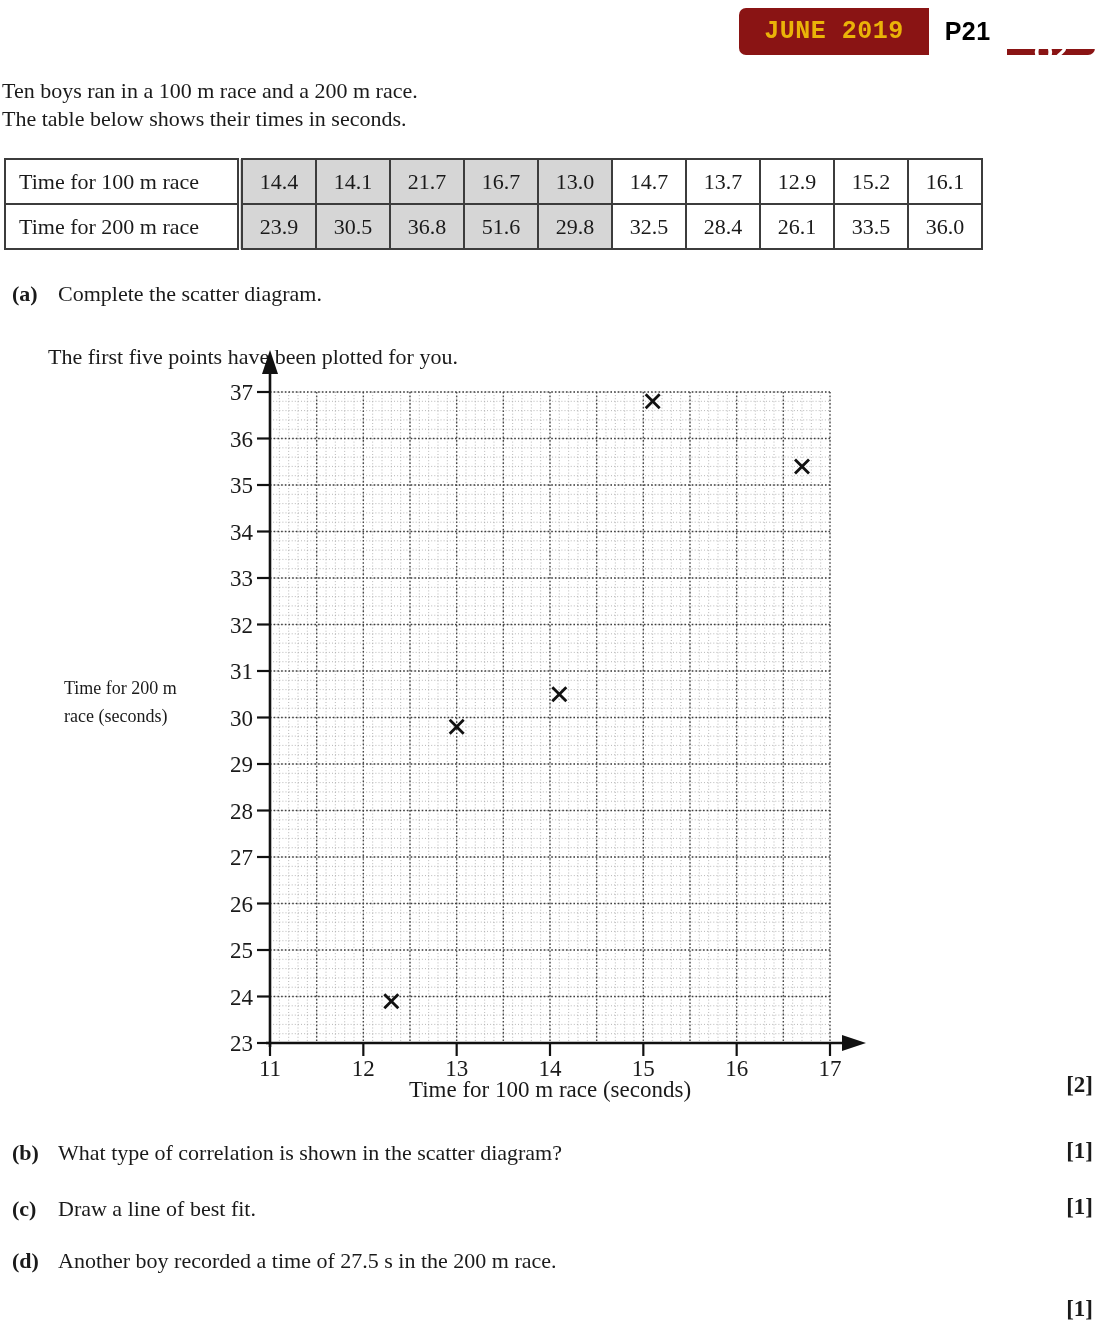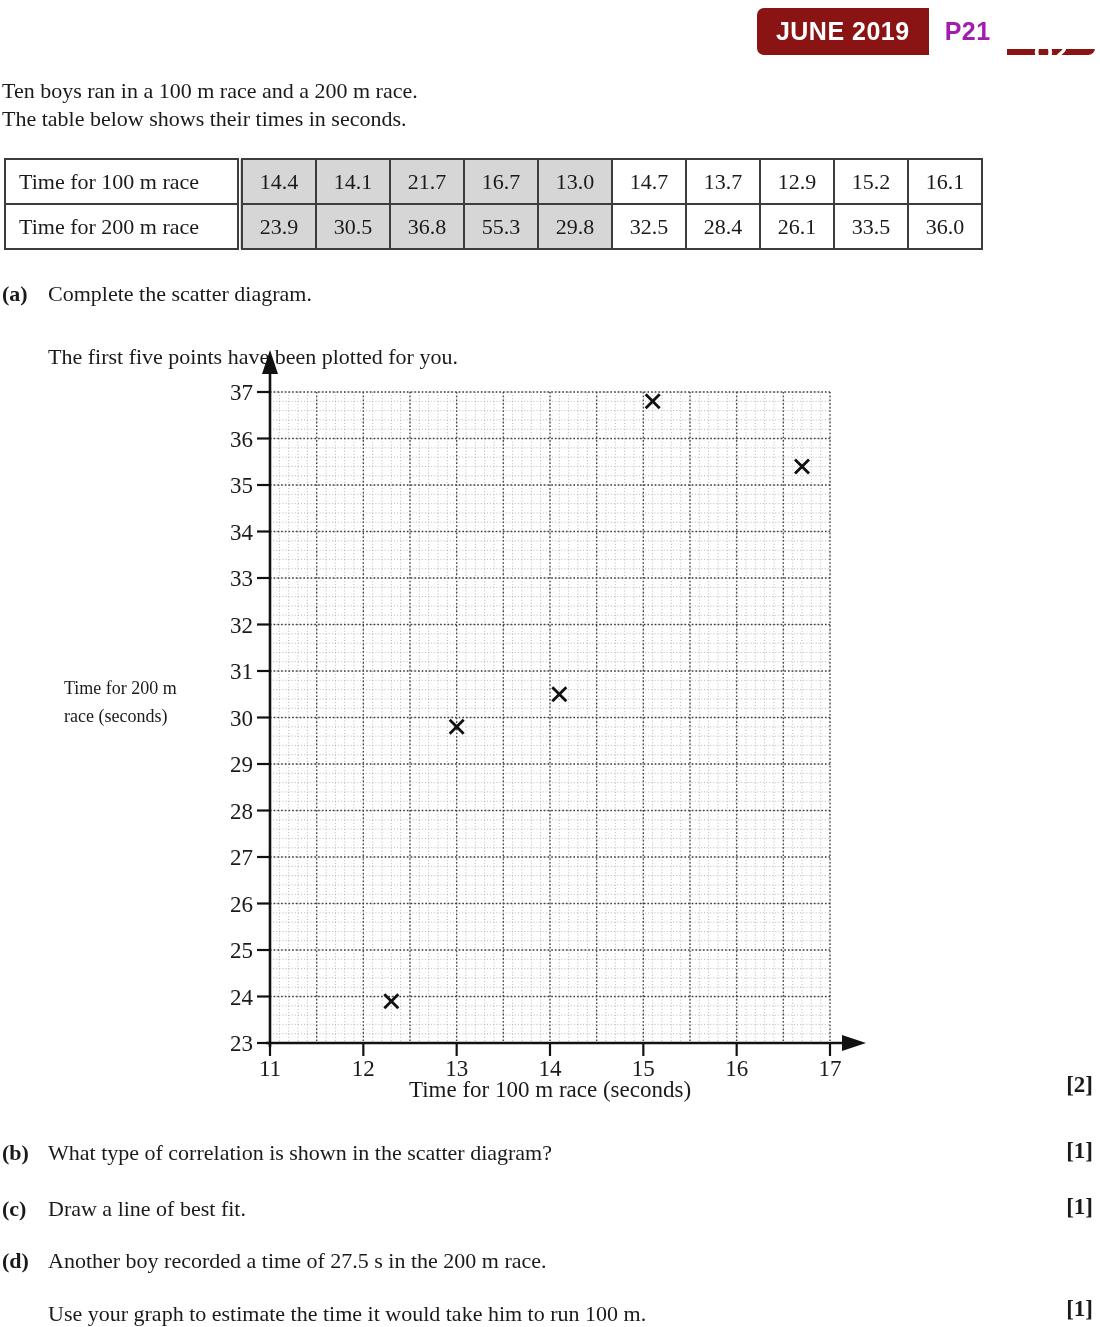--- a/index.html
+++ b/index.html
@@ -15,27 +15,27 @@
 
   
   #badge{
     top:8px;right:5px;height:47px;
     display:flex;align-items:stretch;
     border-radius:7px;overflow:hidden;
     font-family:"Liberation Sans", sans-serif;
     font-weight:bold;font-size:25px;letter-spacing:.5px;
   }
   #badge .seg{display:flex;align-items:center;}
-  .seg-session{color:#ffffff;padding:0 19px;}
-  .seg-paper{background:#fff;color:#a21caf;padding:0 16px;}
+  .seg-session{color:#eab308;padding:0 25px;font-family:Liberation Mono, monospace;}
+  .seg-paper{background:#fff;color:#000000;padding:0 16px;}
   .seg-question{color:#fff;padding:0 27px;margin-top:41px;}
 
   
   .doc-text{font-size:22px;line-height:28px;}
-  .part-row{position:absolute;left:2px;}
+  .part-row{position:absolute;left:12px;}
   .part-row .plabel{display:inline-block;width:46px;font-weight:bold;}
   .indent{position:absolute;left:48px;}
   .mark{
     position:absolute;right:7px;
     font-weight:bold;font-size:23px;
   }
 
   
   #times-table{
     position:absolute;left:4px;top:158px;
@@ -96,21 +96,21 @@
           <td>13.7</td>
           <td>12.9</td>
           <td>15.2</td>
           <td>16.1</td>
         </tr>
         <tr>
           <th>Time for 200 m race</th>
           <td class="shaded">23.9</td>
           <td class="shaded">30.5</td>
           <td class="shaded">36.8</td>
-          <td class="shaded">55.3</td>
+          <td class="shaded">51.6</td>
           <td class="shaded">29.8</td>
           <td>32.5</td>
           <td>28.4</td>
           <td>26.1</td>
           <td>33.5</td>
           <td>36.0</td>
         </tr>
       </tbody>
   </table>
 
@@ -362,16 +362,15 @@
   <div class="mark" style="top:1138px;">[1]</div>
 
   <div class="part-row doc-text" style="top:1195px;">
     <span class="plabel">(c)</span><span>Draw a line of best fit.</span>
   </div>
   <div class="mark" style="top:1194px;">[1]</div>
 
   <div class="part-row doc-text" style="top:1247px;">
     <span class="plabel">(d)</span><span>Another boy recorded a time of 27.5 s in the 200 m race.</span>
   </div>
-  <div class="indent doc-text" style="top:1300px;">Use your graph to estimate the time it would take him to run 100 m.</div>
   <div class="mark" style="top:1296px;">[1]</div>
 
 </div>
 
 </body></html>

